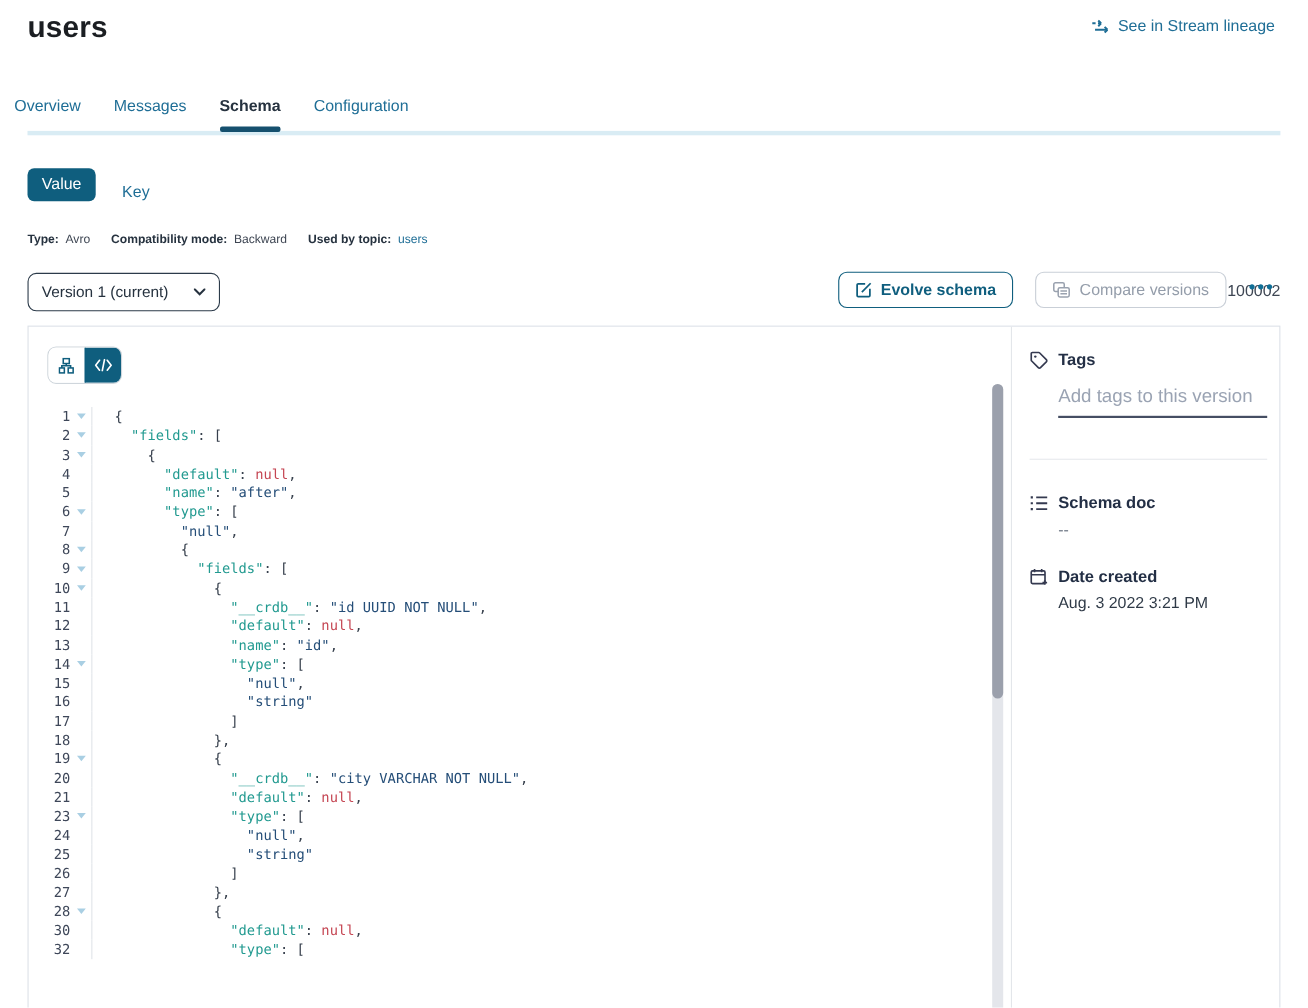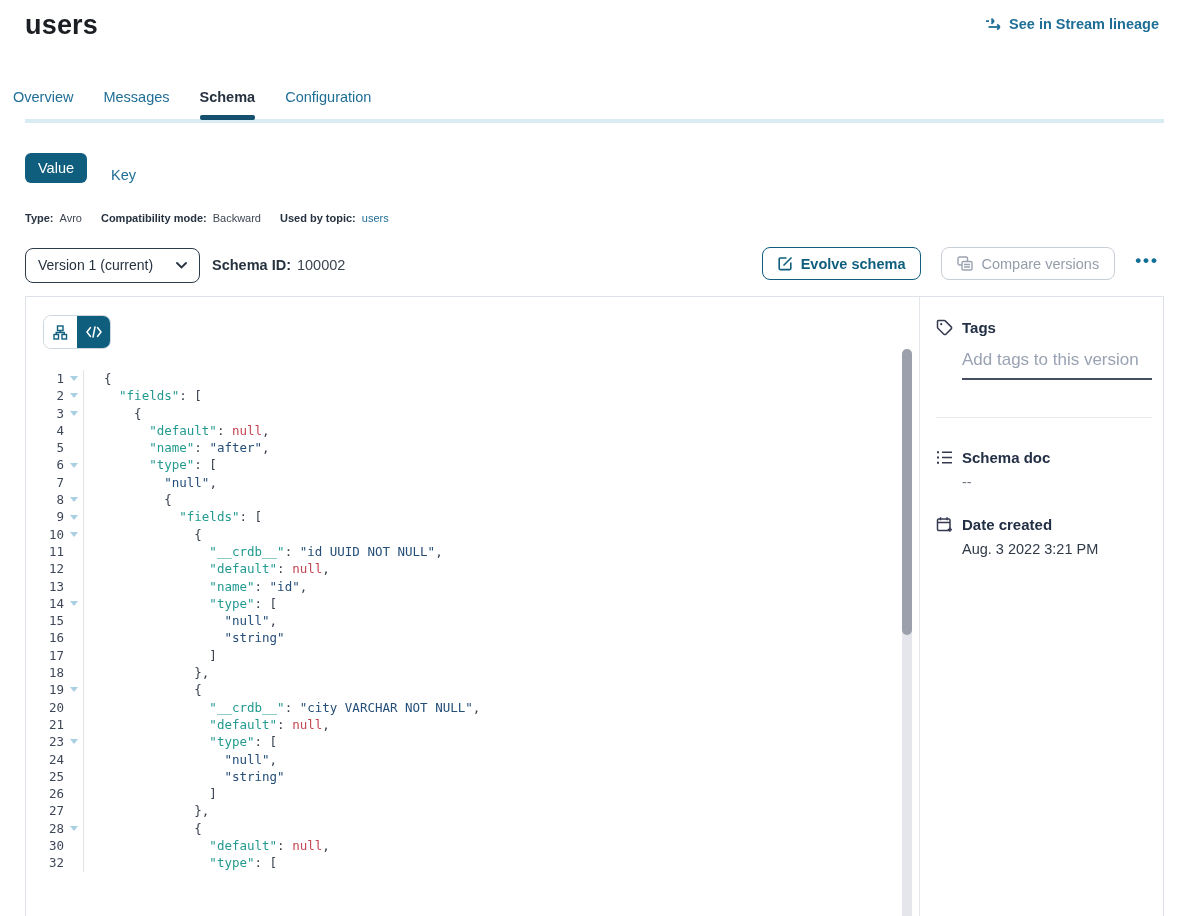--- a/index.html
+++ b/index.html
@@ -3,21 +3,21 @@
 <meta charset="utf-8">
 <style>
   * { margin:0; padding:0; box-sizing:border-box; }
   html,body { width:1189px; height:916px; overflow:hidden; background:#fff;
     font-family:"Liberation Sans", sans-serif; color:#26323f; }
 
   
   .page-header { position:relative; padding:10px 25px 0 25px; }
   h1.title { font-size:27px; font-weight:800; color:#1b1e22; letter-spacing:.2px; }
   .lineage-link { position:absolute; right:30px; top:16px; display:flex; align-items:center; gap:7px;
-    color:#1f6e96; font-size:14.5px; font-weight:700; cursor:pointer; }
+    color:#1f6e96; font-size:14.5px; font-weight:400; cursor:pointer; }
 
   
   .tabs { display:flex; gap:30px; padding:0 0 0 13px; margin-top:48px; position:relative; }
   .tab { font-size:14.5px; color:#1f6e96; padding-bottom:14px; cursor:pointer; position:relative; }
   .tab.active { color:#26323f; font-weight:700; }
   .tab.active::after { content:""; position:absolute; left:0; right:0; bottom:-1px; height:5px;
     background:#15506e; border-radius:2px; z-index:2; }
   .tabs-underline { height:4px; background:#d9ecf4; margin:0 25px 0 25px; }
 
   
@@ -26,21 +26,21 @@
     border-radius:6px; cursor:pointer; font-family:inherit; }
   .vk-link { color:#1f6e96; font-size:14.5px; cursor:pointer; }
 
   
   .meta-row { display:flex; gap:19px; margin:29px 0 0 25px; font-size:11px; color:#3e4653; }
   .meta-item { display:flex; gap:6px; }
   .meta-item b { color:#26323f; }
   .meta-link { color:#1f6e96; cursor:pointer; }
 
   
-  .controls-row { position:relative; margin:23px 25px 0 25px; height:36px; display:flex; align-items:center; }
+  .controls-row { position:relative; margin:23px 25px 0 25px; height:36px; display:flex; align-items:center;justify-content:space-between; }
   .version-select { position:relative; width:175px; height:35px; border:1px solid #2c3b4a; border-radius:8px;
     display:flex; align-items:center; padding:0 12px; font-size:14px; color:#26323f; cursor:pointer; background:#fff; }
   .version-select .chev { margin-left:auto; display:flex; }
   .schema-id { margin-left:12px; font-size:14.5px; display:flex; gap:6px; color:#3e4653; }
   .schema-id b { color:#26323f; }
   .right-cluster { position:absolute; right:5px; top:0; display:flex; align-items:center; gap:20px; }
   .btn { height:33px; border-radius:8px; background:#fff; display:flex; align-items:center; gap:8px;
     padding:0 15px; font-size:14.5px; font-family:inherit; cursor:pointer; }
   .btn-disabled { border:1px solid #c9cfd7; color:#949daa; cursor:default; }
   .btn-outline { border:1px solid #0f5e7e; color:#0f5e7e; font-weight:700; }

